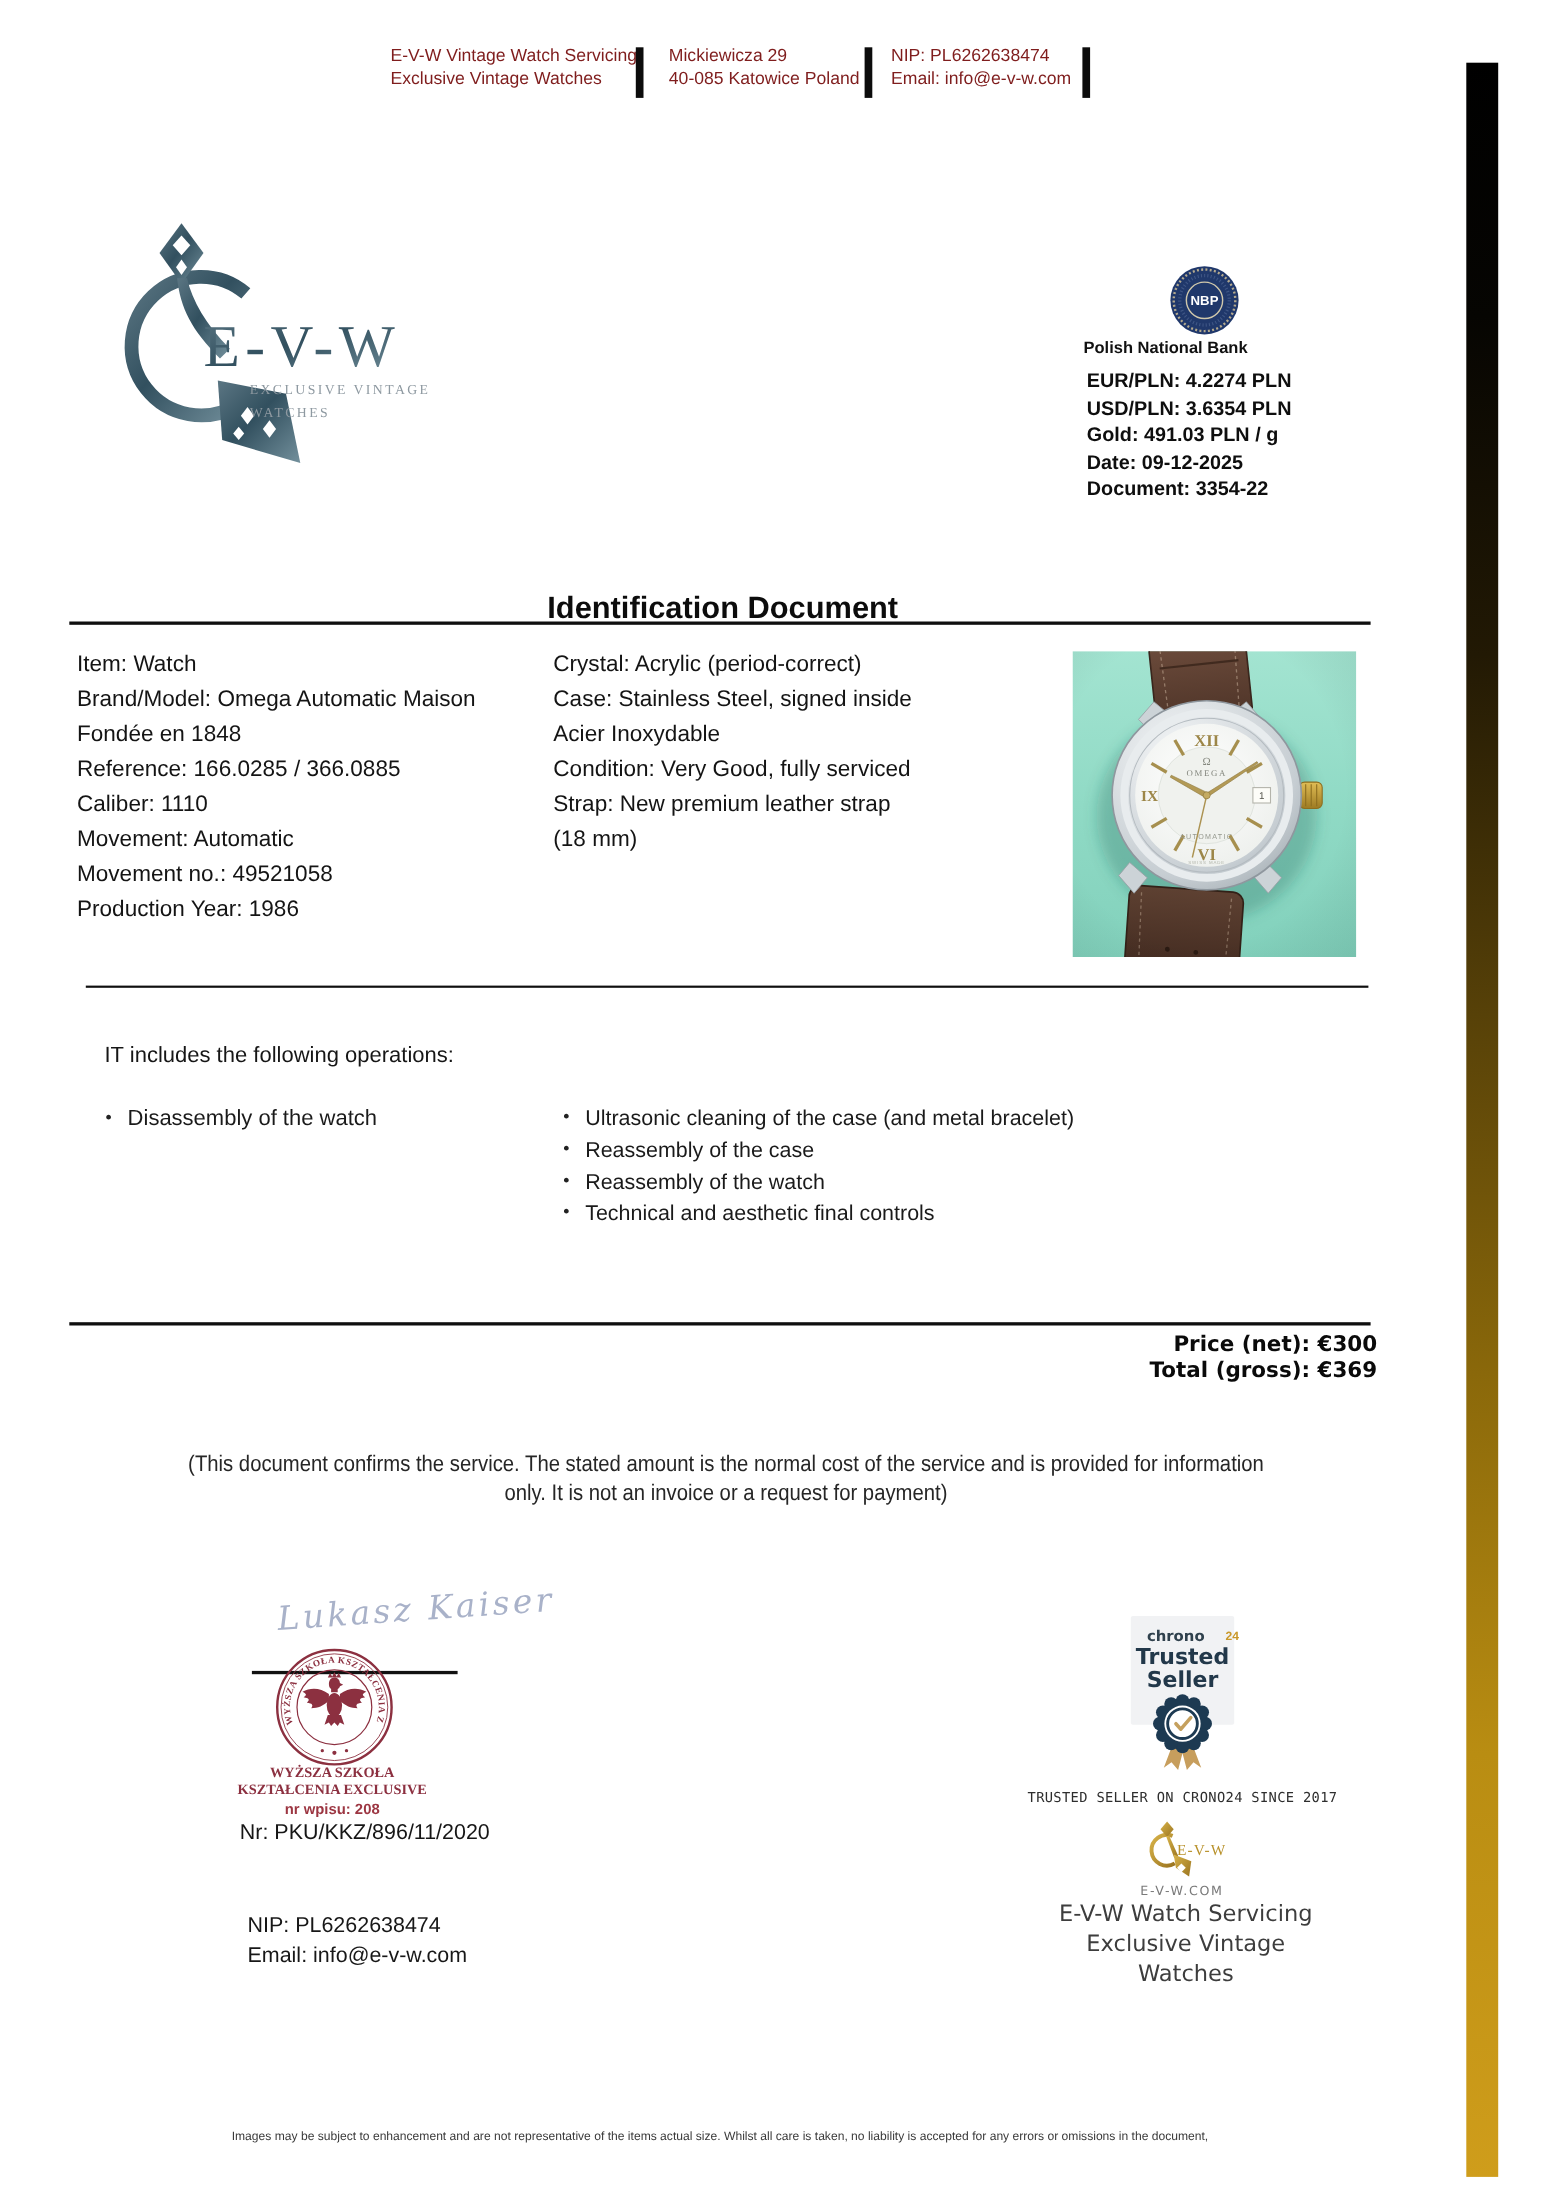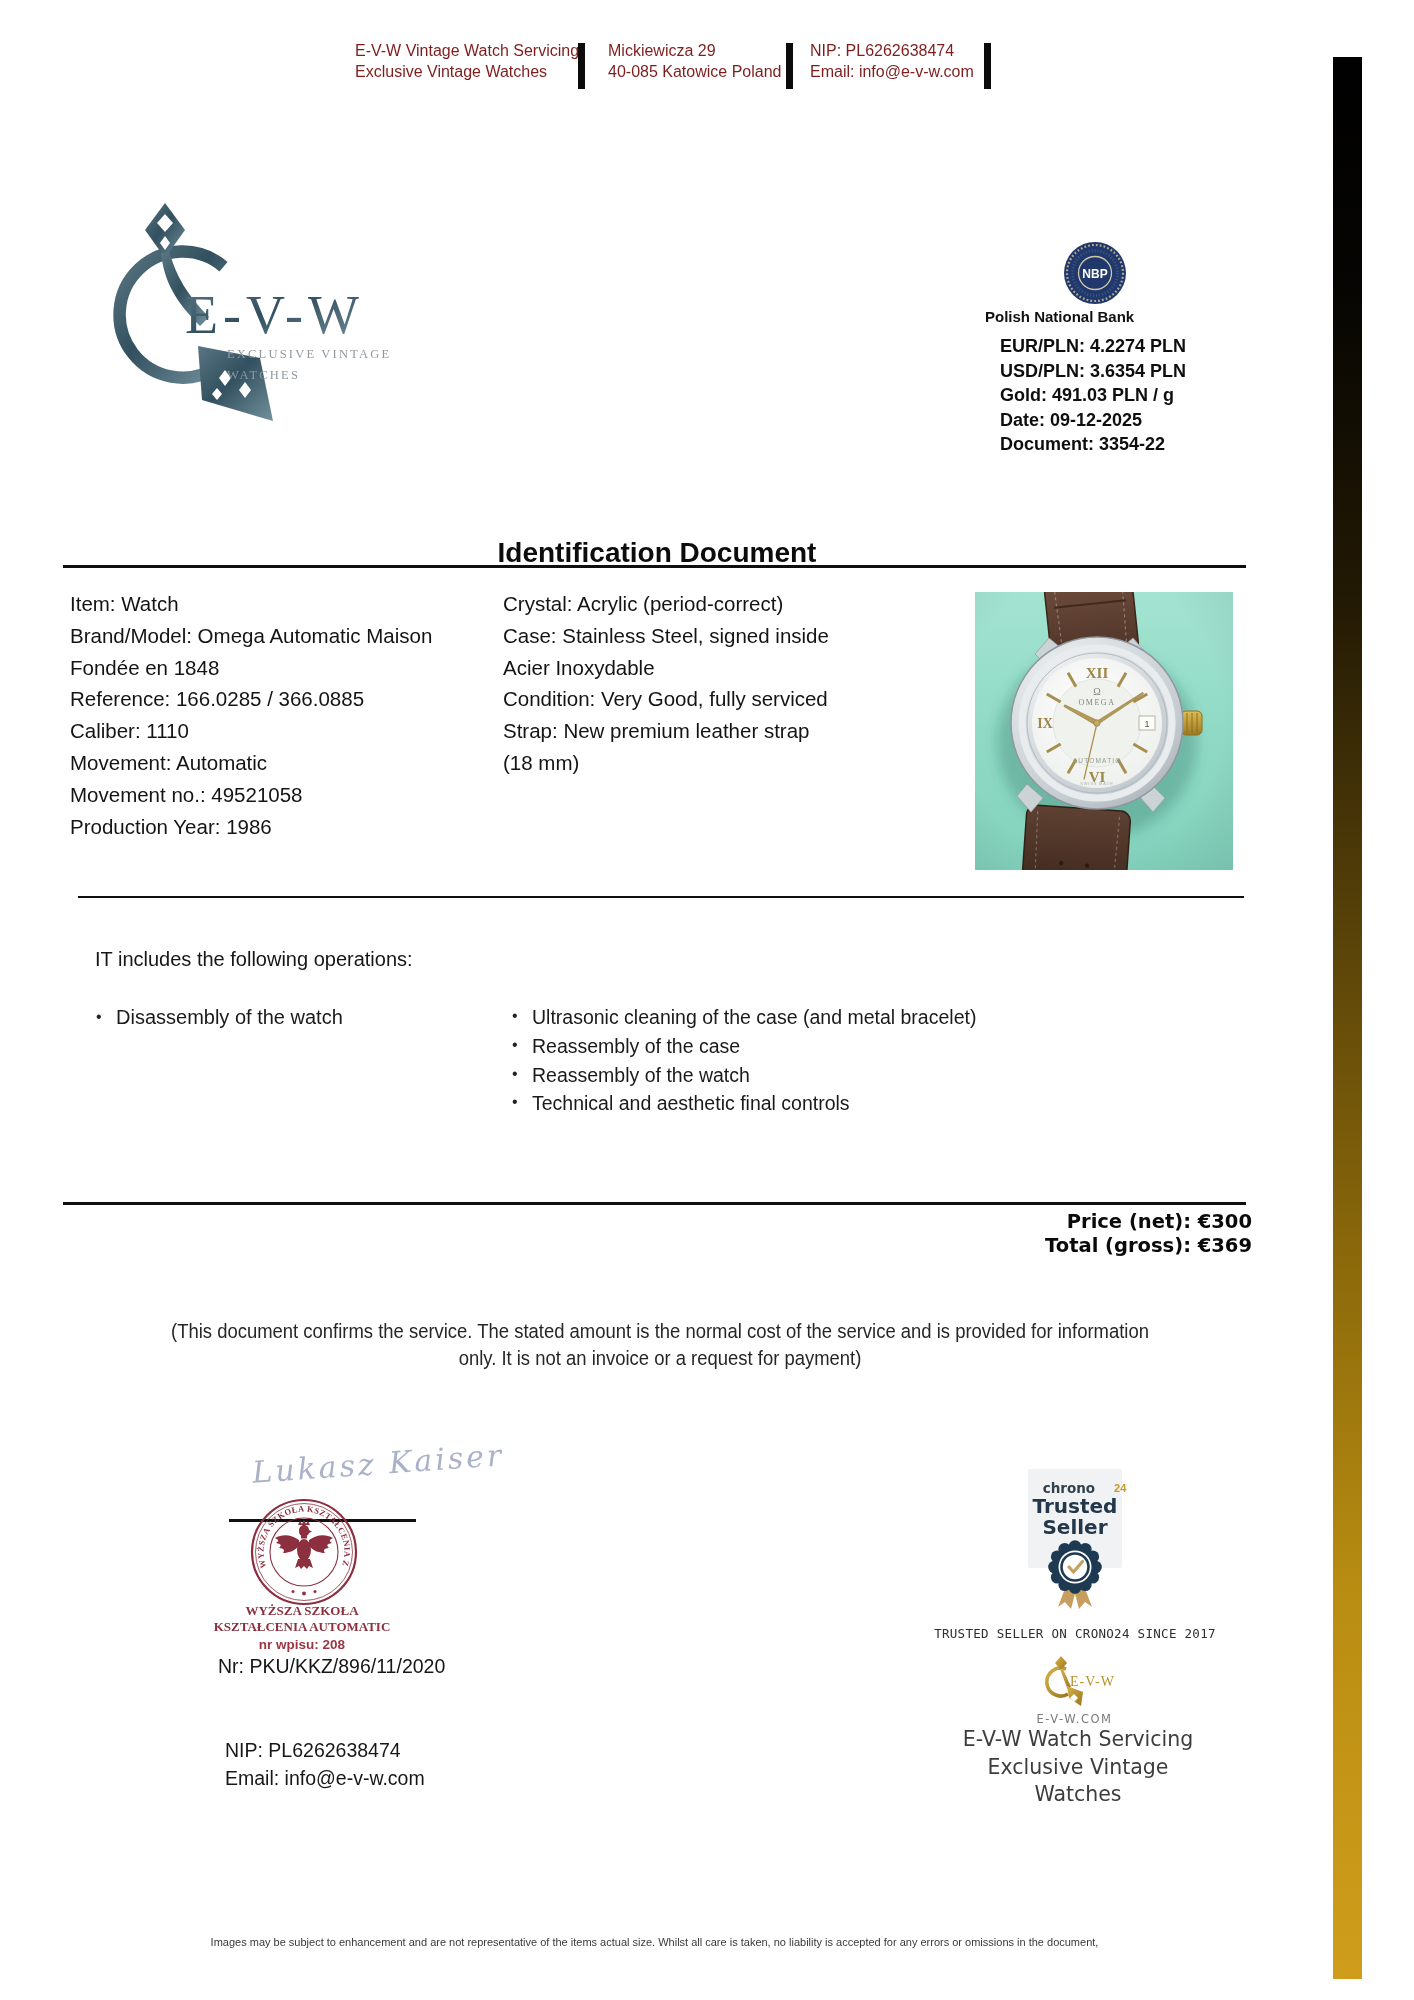--- a/index.html
+++ b/index.html
@@ -10,21 +10,21 @@
   
   .hdr-col{position:absolute;top:40px;font-size:16px;line-height:1.32;color:#7f1d1d;}
   .vbar{position:absolute;top:43px;width:7px;height:46px;background:#0c0c0c;}
 
   
   #right-bar{position:absolute;left:1333px;top:57px;width:29px;height:1922px;
     background:linear-gradient(180deg,#000 0%,#060502 12%,#221904 28%,#574108 45%,#8a680a 62%,#b98d12 80%,#cf9d1b 100%);}
 
   
   #nbp-name{position:absolute;left:985px;top:308px;width:235px;text-align:left;font-weight:bold;font-size:15px;color:#111;}
-  #nbp-lines{position:absolute;left:988px;top:334px;font-weight:bold;font-size:18px;line-height:24.5px;color:#0e0e0e;margin-left:12px;}
+  #nbp-lines{position:absolute;left:988px;top:334px;font-weight:bold;font-size:18px;line-height:24.5px;color:#0e0e0e;}
 
   
   #doc-title{position:absolute;left:117px;top:537px;width:1080px;text-align:center;font-weight:bold;font-size:28px;color:#0c0c0c;}
   .rule{position:absolute;background:#0f0f0f;}
 
   
   .detail-col{position:absolute;top:588px;font-size:20.5px;line-height:31.8px;color:#141414;}
   #item-lines{left:70px;width:440px;}
   #spec-lines{left:503px;width:460px;}
 
@@ -309,21 +309,21 @@
       <path d="M49,28 l2,-4 2,3 2,-4 2,4 2,-3 2,4 z"></path>
       <path d="M55,28 c3,0 5,2.5 5,5 l3,1.5 -3,1.5 c0,1 -1,2 -2,2.5 l0,3 -6,0 0,-3 c-1.5,-1 -2,-2.5 -2,-4.5 c0,-3.5 2,-6 5,-6 z"></path>
       <path d="M50,43 C42,37 33,37 26,41 c4,2 4,3 1,5 c5,1 6,2 3,5 c5,0.5 6,2 4,5 c6,0 11,-2 16,-7 z"></path>
       <path d="M60,43 C68,37 77,37 84,41 c-4,2 -4,3 -1,5 c-5,1 -6,2 -3,5 c-5,0.5 -6,2 -4,5 c-6,0 -11,-2 -16,-7 z"></path>
       <ellipse cx="55" cy="53" rx="7" ry="11"></ellipse>
       <path d="M49,62 l12,0 3,9 -4,-2 -2,3 -3,-3 -3,3 -2,-3 -4,2 z"></path>
     </g>
   </svg>
   <div id="seal-name">
     <div>WYŻSZA SZKOŁA</div>
-    <div>KSZTAŁCENIA AUTOMATIC</div>
+    <div>KSZTAŁCENIA EXCLUSIVE</div>
   </div>
   <div id="seal-entry">nr wpisu: 208</div>
   <div id="registration">Nr: PKU/KKZ/896/11/2020</div>
   <div id="nip-block">
     <div>NIP: PL6262638474</div>
     <div>Email: info@e-v-w.com</div>
   </div>
 
   <div id="ts-card">
     <div id="ts-logo-row">

